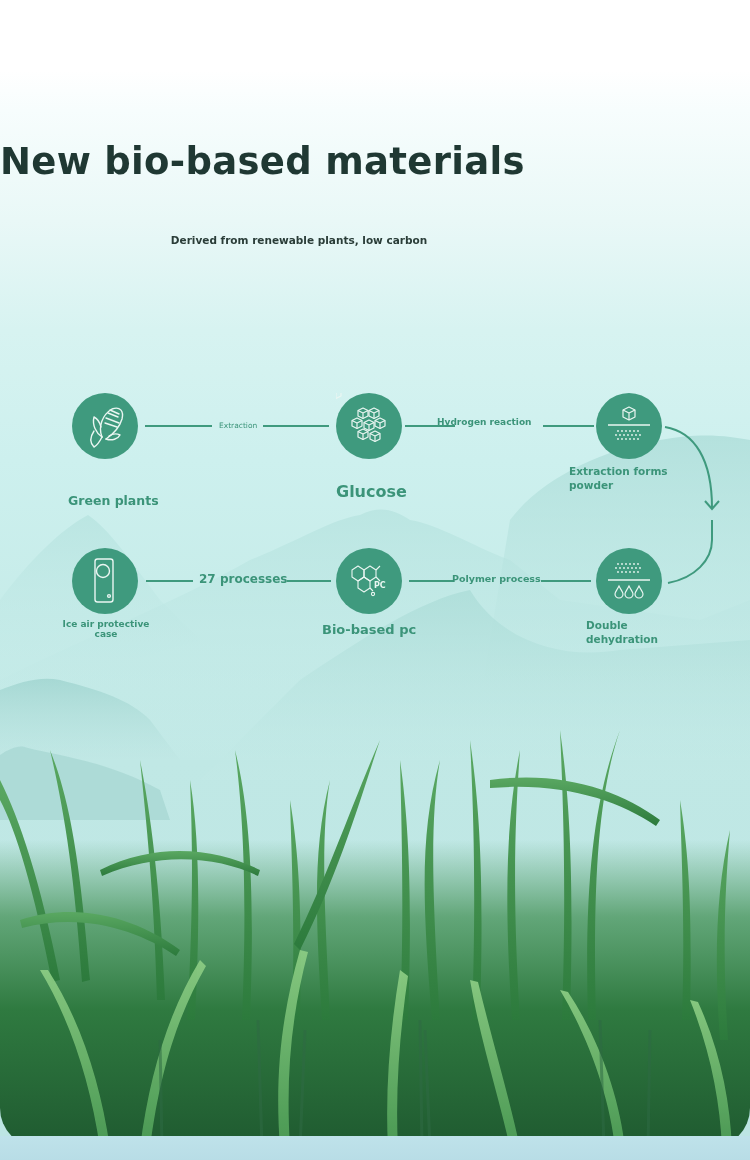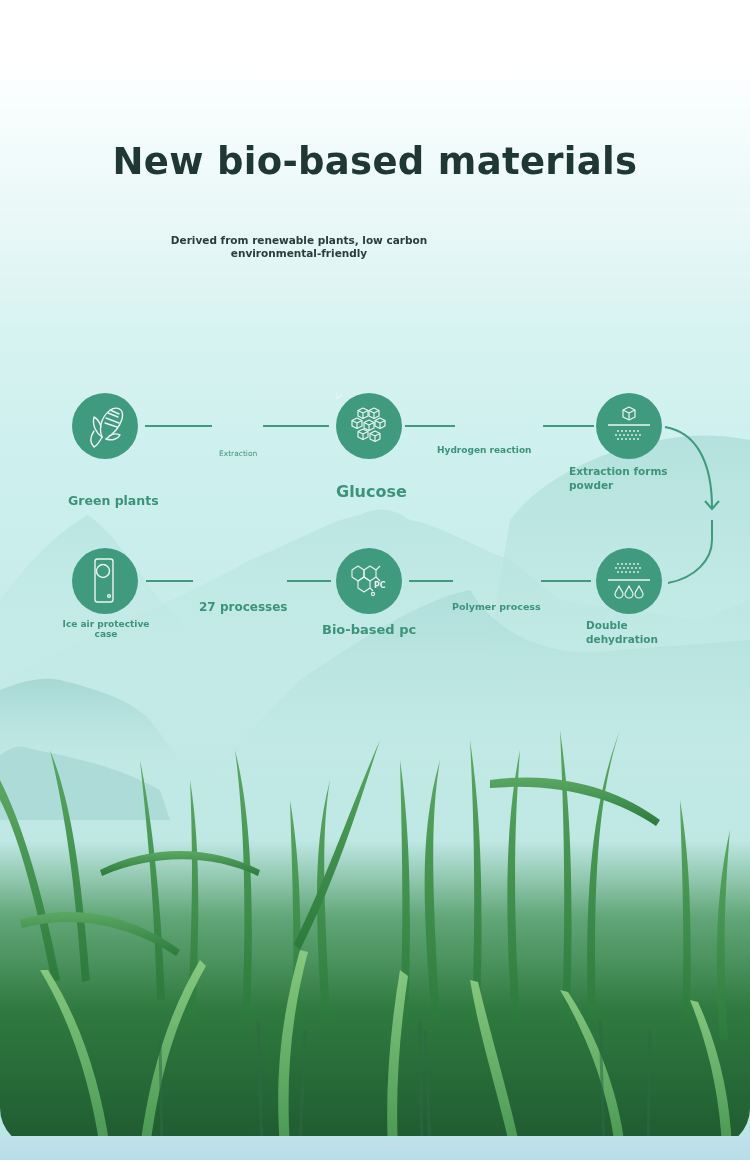--- a/index.html
+++ b/index.html
@@ -1,26 +1,26 @@
 <!DOCTYPE html>
 <html><head>
 <meta charset="utf-8">
 <style>
   html, body { margin:0; padding:0; }
   body { width:750px; height:1160px; overflow:hidden; font-family:"DejaVu Sans", sans-serif; }
   .page { position:relative; width:750px; height:1160px; overflow:hidden;
     background: linear-gradient(180deg, #ffffff 0px, #ffffff 70px, #f7fdfd 110px, #e9f8f7 220px, #d7f3f1 330px, #cdf0ee 460px, #c6ece9 620px, #c0e8e5 760px, #bde5e3 1140px); }
   .bottom-strip { position:absolute; left:0; right:0; bottom:0; height:24px; background:linear-gradient(180deg,#bfe2ea,#b8dde6); }
   .mountains { position:absolute; left:0; top:0; width:750px; height:1160px; }
-  .title { position:absolute; left:0; width:750px; top:140px; text-align:center; font-family:"DejaVu Sans", sans-serif; font-weight:bold; font-size:37px; color:#1f3833; letter-spacing:0.3px; }
+  .title { position:absolute; left:0; width:750px; top:140px; font-family:"DejaVu Sans", sans-serif; font-weight:bold; font-size:37px; color:#1f3833; letter-spacing:0.3px; }
   .subtitle { position:absolute; left:0; width:598px; top:234px; text-align:center; font-size:10.5px; font-weight:bold; color:#2a3d38; line-height:13px; }
   .node { position:absolute; width:66px; height:66px; border-radius:50%; background:#3f9a7e; }
   .node svg { position:absolute; left:0; top:0; width:66px; height:66px; }
   .lbl { position:absolute; color:#3b9479; font-weight:bold; }
-  .conn-label { position:absolute; color:#3b9479; font-weight:bold; background:transparent;margin-top:28px; }
+  .conn-label { position:absolute; color:#3b9479; font-weight:bold; background:transparent; }
   .line { position:absolute; height:2px; background:#3f9a7e; }
   .grass { position:absolute; left:0; top:720px; width:750px; height:428px; overflow:hidden; border-radius:0 0 40px 40px; }
 </style>
 </head>
 <body>
 
 <div class="page">
 
   <svg class="mountains" viewBox="0 0 750 1160" preserveAspectRatio="none">
     <defs>
@@ -41,21 +41,20 @@
     <path d="M250,560 C300,540 330,520 360,515 C380,505 395,510 410,520 C440,525 470,545 510,560 L560,600 L700,620 L750,600 L750,760 L0,760 L0,680 C80,640 180,600 250,560 Z" fill="url(#m1)"></path>
     <path d="M510,520 C540,480 600,450 660,440 C700,432 730,436 750,440 L750,700 L480,700 Z" fill="url(#m2)"></path>
     <path d="M300,680 C360,640 420,600 470,590 C500,640 560,660 620,650 L750,640 L750,780 L200,780 Z" fill="url(#m2)"></path>
     <path d="M0,690 C20,682 40,676 60,680 C100,690 130,700 150,720 L180,760 L0,760 Z" fill="url(#m3)"></path>
     <path d="M0,755 C10,748 20,744 28,748 C60,756 110,762 160,790 L170,820 L0,820 Z" fill="#a5d6d2" opacity="0.7"></path>
   </svg>
 
   <div class="title">New bio-based materials</div>
   <div class="subtitle">
     <div>Derived from renewable plants, low carbon</div>
-    <div>environmental-friendly</div>
   </div>
 
   <div class="line" style="left:145px; top:425px; width:67px;"></div>
   <div class="conn-label" style="left:219px; top:421px; font-size:7.5px; font-weight:normal;">Extraction</div>
   <div class="line" style="left:263px; top:425px; width:66px;"></div>
 
   <div class="line" style="left:405px; top:425px; width:50px;"></div>
   <div class="conn-label" style="left:437px; top:417px; font-size:9px;">Hydrogen reaction</div>
   <div class="line" style="left:543px; top:425px; width:51px;"></div>
 

